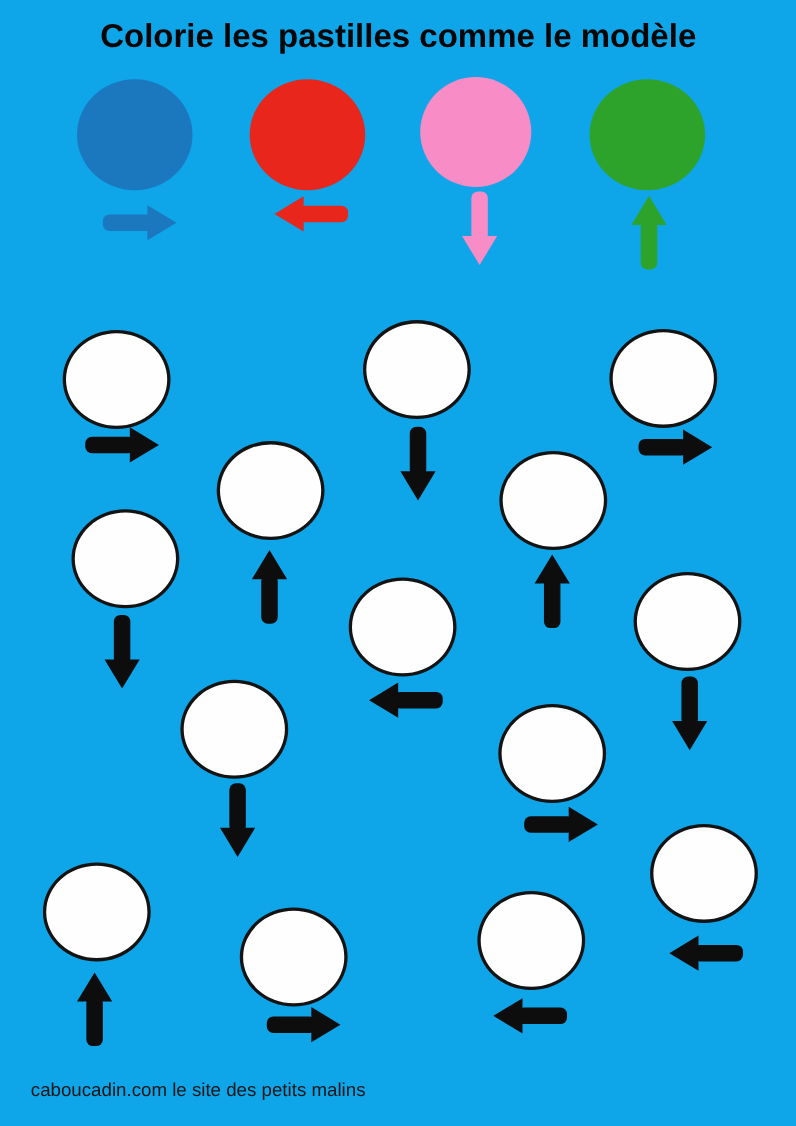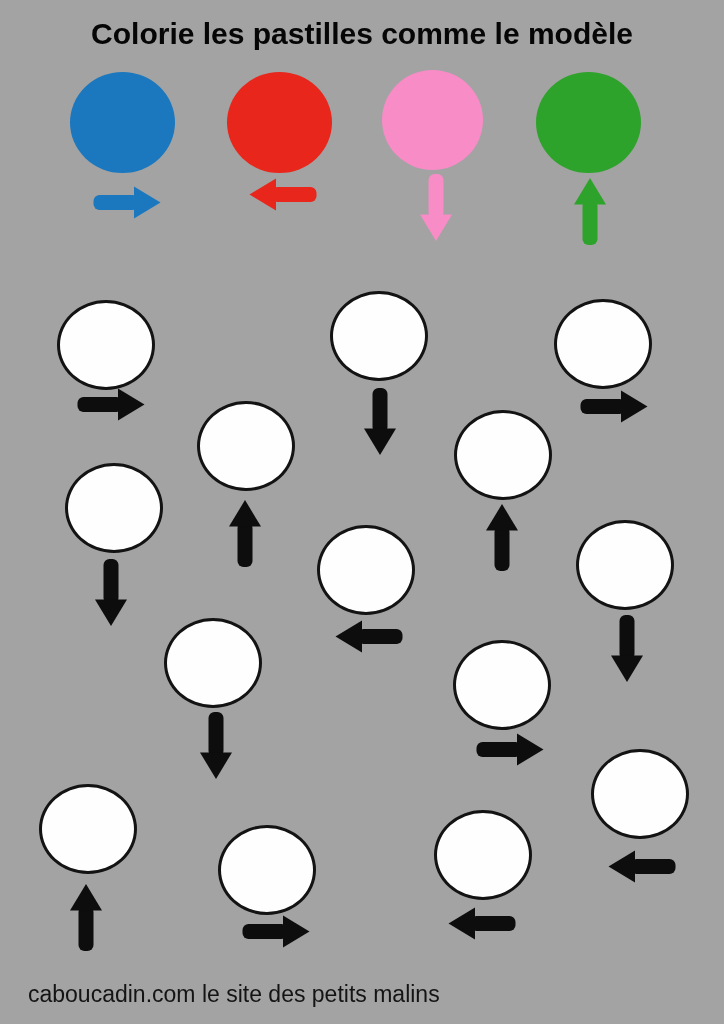--- a/index.html
+++ b/index.html
@@ -5,21 +5,21 @@
   html, body {
     margin: 0;
     padding: 0;
     background: #ffffff;
     font-family: "Liberation Sans", sans-serif;
   }
   #page {
     position: relative;
     width: 724px;
     height: 1024px;
-    background: #a3a3a3;
+    background: #0ea5e9;
     overflow: hidden;
   }
   .worksheet-title {
     position: absolute;
     top: 17px;
     left: 0;
     width: 724px;
     text-align: center;
     font-size: 30px;
     font-weight: bold;
@@ -40,21 +40,21 @@
   .arrow {
     position: absolute;
     width: 68px;
     height: 33px;
     line-height: 0;
   }
   .footer-credit {
     position: absolute;
     left: 28px;
     top: 981px;
-    font-size: 23px;
+    font-size: 17px;
     font-weight: normal;
     color: #141414;
   }
 </style>
 </head>
 <body>
 
 <div id="page">
   <div class="worksheet-title">Colorie les pastilles comme le modèle</div>
 

